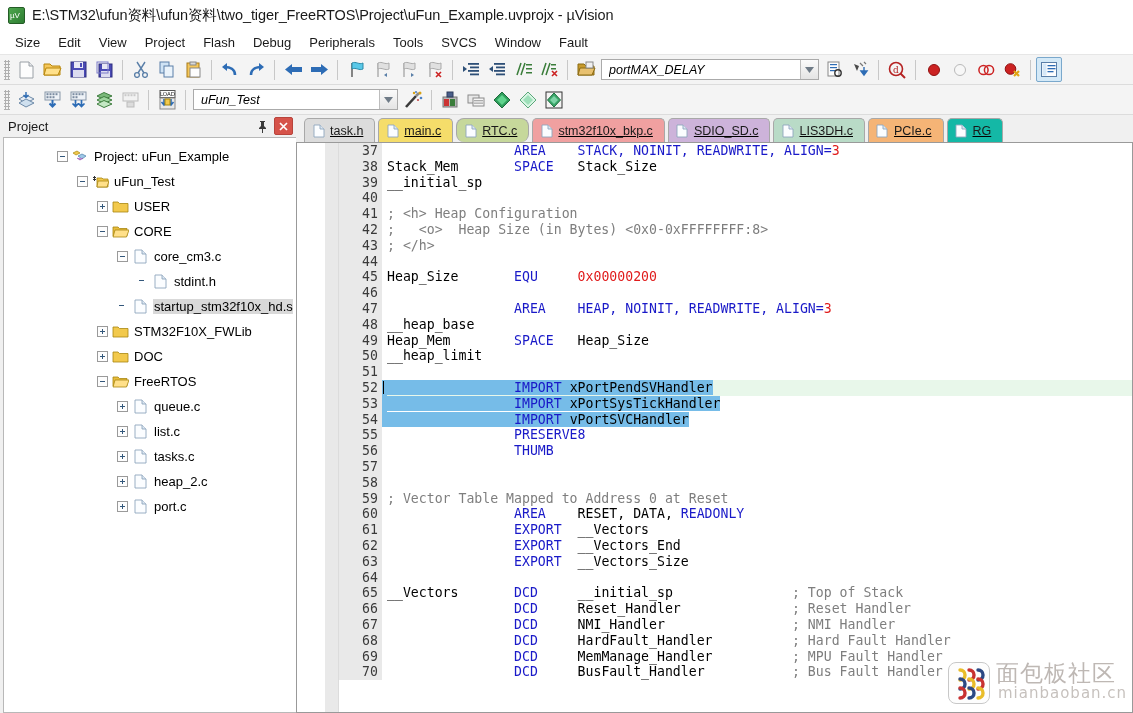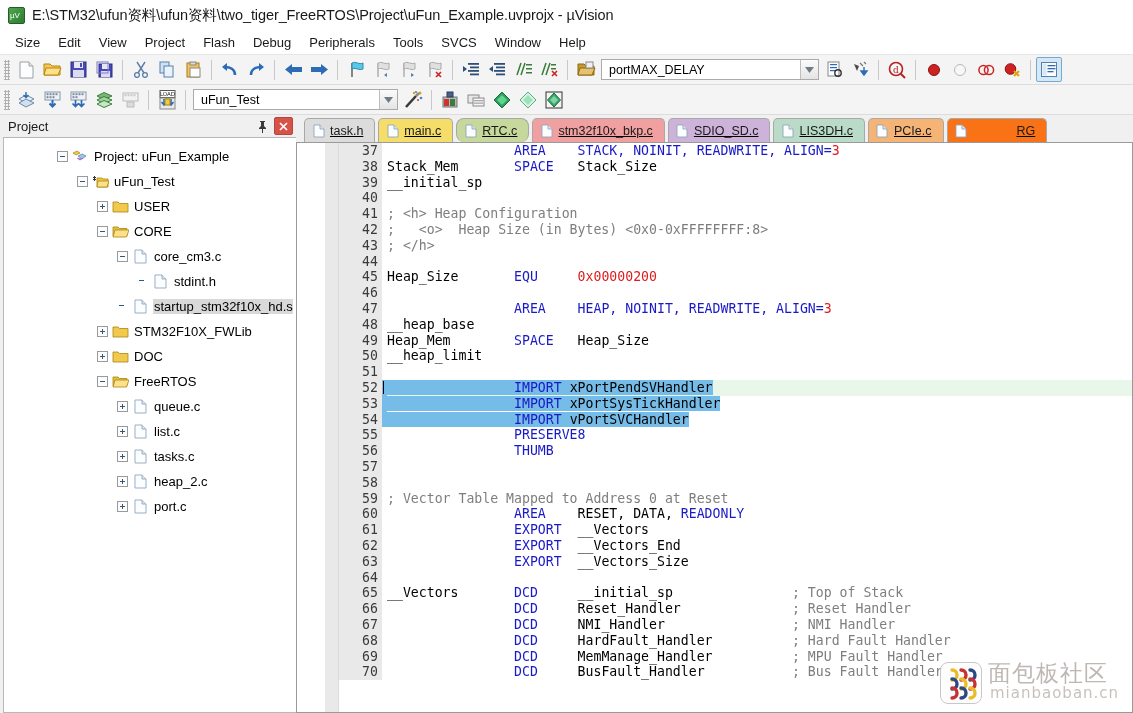--- a/index.html
+++ b/index.html
@@ -108,21 +108,21 @@
     background: #ffffff;
     border: 1px solid #aaaaaa;
     display: flex;
     align-items: center;
     margin: 0 2px;
     font-size: 12.5px;
     color: #000;
     padding-left: 7px;
     position: relative;
   }
-  .tb-combo .cv { flex:1; white-space:nowrap; overflow:hidden; }
+  .tb-combo .cv { flex:1; white-space:nowrap; overflow:hidden;font-style:italic; }
   .tb-combo .arrow {
     width: 18px; height: 19px;
     background: linear-gradient(#fbfbfb,#e4e4e4);
     border-left: 1px solid #bdbdbd;
     display:flex; align-items:center; justify-content:center;
     flex: 0 0 18px;
   }
   .tb-combo .arrow svg { display:block; }
 
   
@@ -307,21 +307,21 @@
     position: absolute;
     background: #76bce8;
   }
   .caret {
     position: absolute;
     width: 1px;
     background: #000;
   }
   .watermark {
     position: absolute;
-    right: 12px;
+    right: 4px;
     bottom: 0px;
     width: 188px;
     height: 58px;
     pointer-events: none;
     opacity: 0.92;
   }
   .wm-logo {
     position:absolute; left:8px; top:8px;
     width: 42px; height: 42px;
     background: #fdfdfd;
@@ -357,21 +357,21 @@
     <div class="menu-item">Size</div>
     <div class="menu-item">Edit</div>
     <div class="menu-item">View</div>
     <div class="menu-item">Project</div>
     <div class="menu-item">Flash</div>
     <div class="menu-item">Debug</div>
     <div class="menu-item">Peripherals</div>
     <div class="menu-item">Tools</div>
     <div class="menu-item">SVCS</div>
     <div class="menu-item">Window</div>
-    <div class="menu-item">Help</div>
+    <div class="menu-item">Fault</div>
   </div>
 
   <div class="toolbar">
     <div class="tb-grip"></div>
 
     <div class="tb-btn">
       <svg width="17" height="18" viewBox="0 0 17 18">
           <path d="M2 1h9l4 4v12H2z" fill="#fdfdfd" stroke="#9aa0a6"></path>
           <path d="M11 1v4h4" fill="#e7e9ec" stroke="#9aa0a6"></path>
         </svg>
@@ -1018,21 +1018,21 @@
           </div>
           <div class="tab" style="background: rgb(245, 180, 118);">
             <span class="fico">
               <svg width="12" height="14" viewBox="0 0 12 14">
                 <path d="M1 1h6l4 4v8H1z" fill="#fbfdff" stroke="#8fa6bd" stroke-width=".9"></path>
                 <path d="M7 1v4h4" fill="#dde8f2" stroke="#8fa6bd" stroke-width=".9"></path>
               </svg>
             </span>
             <span>PCIe.c</span>
           </div>
-          <div class="tab" style="background: #f97316; gap: 44px;">
+          <div class="tab" style="background: #14b8a6;">
             <span class="fico">
               <svg width="12" height="14" viewBox="0 0 12 14">
                 <path d="M1 1h6l4 4v8H1z" fill="#fbfdff" stroke="#8fa6bd" stroke-width=".9"></path>
                 <path d="M7 1v4h4" fill="#dde8f2" stroke="#8fa6bd" stroke-width=".9"></path>
               </svg>
             </span>
             <span>RG</span>
           </div>
         </div>
       <div class="editor-wrap">

